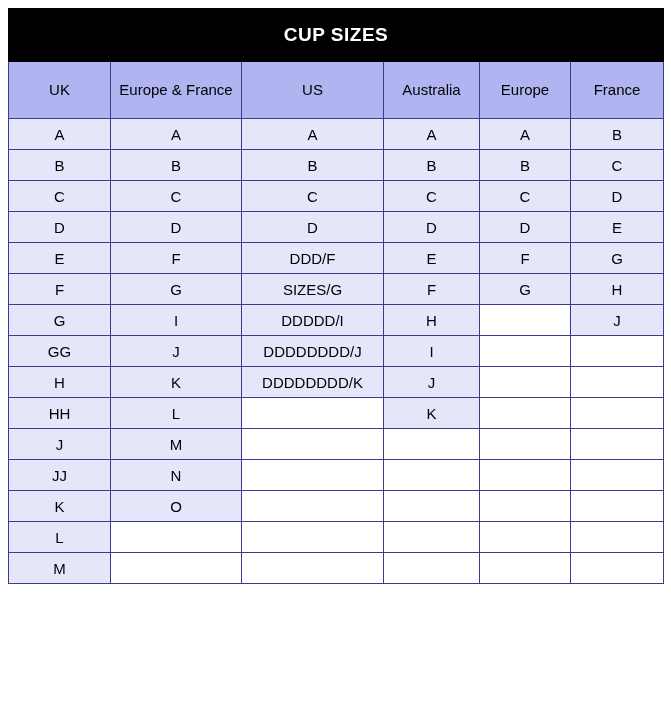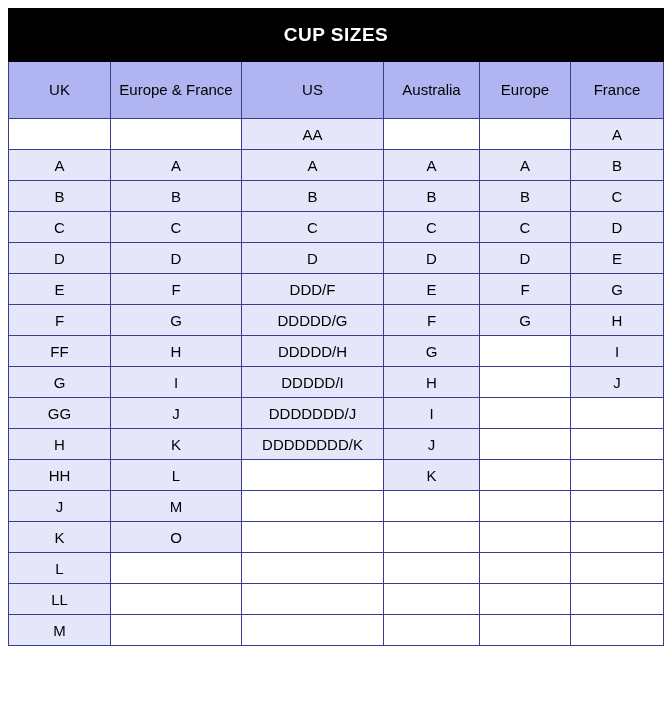--- a/index.html
+++ b/index.html
@@ -86,28 +86,20 @@
           <th class="header-cell">UK</th>
           <th class="header-cell">Europe &amp; France</th>
           <th class="header-cell">US</th>
           <th class="header-cell">Australia</th>
           <th class="header-cell">Europe</th>
           <th class="header-cell">France</th>
         </tr>
     </thead>
     <tbody>
         <tr>
-          <td class="cell-plain"></td>
-          <td class="cell-plain"></td>
-          <td class="cell-shaded">AA</td>
-          <td class="cell-plain"></td>
-          <td class="cell-plain"></td>
-          <td class="cell-shaded">A</td>
-        </tr>
-        <tr>
           <td class="cell-shaded">A</td>
           <td class="cell-shaded">A</td>
           <td class="cell-shaded">A</td>
           <td class="cell-shaded">A</td>
           <td class="cell-shaded">A</td>
           <td class="cell-shaded">B</td>
         </tr>
         <tr>
           <td class="cell-shaded">B</td>
           <td class="cell-shaded">B</td>
@@ -136,45 +128,37 @@
           <td class="cell-shaded">E</td>
           <td class="cell-shaded">F</td>
           <td class="cell-shaded">DDD/F</td>
           <td class="cell-shaded">E</td>
           <td class="cell-shaded">F</td>
           <td class="cell-shaded">G</td>
         </tr>
         <tr>
           <td class="cell-shaded">F</td>
           <td class="cell-shaded">G</td>
-          <td class="cell-shaded">DDDDD/G</td>
+          <td class="cell-shaded">SIZES/G</td>
           <td class="cell-shaded">F</td>
           <td class="cell-shaded">G</td>
           <td class="cell-shaded">H</td>
-        </tr>
-        <tr>
-          <td class="cell-shaded">FF</td>
-          <td class="cell-shaded">H</td>
-          <td class="cell-shaded">DDDDD/H</td>
-          <td class="cell-shaded">G</td>
-          <td class="cell-plain"></td>
-          <td class="cell-shaded">I</td>
         </tr>
         <tr>
           <td class="cell-shaded">G</td>
           <td class="cell-shaded">I</td>
           <td class="cell-shaded">DDDDD/I</td>
           <td class="cell-shaded">H</td>
           <td class="cell-plain"></td>
           <td class="cell-shaded">J</td>
         </tr>
         <tr>
           <td class="cell-shaded">GG</td>
           <td class="cell-shaded">J</td>
-          <td class="cell-shaded">DDDDDDD/J</td>
+          <td class="cell-shaded">DDDDDDDD/J</td>
           <td class="cell-shaded">I</td>
           <td class="cell-plain"></td>
           <td class="cell-plain"></td>
         </tr>
         <tr>
           <td class="cell-shaded">H</td>
           <td class="cell-shaded">K</td>
           <td class="cell-shaded">DDDDDDDD/K</td>
           <td class="cell-shaded">J</td>
           <td class="cell-plain"></td>
@@ -190,37 +174,37 @@
         </tr>
         <tr>
           <td class="cell-shaded">J</td>
           <td class="cell-shaded">M</td>
           <td class="cell-plain"></td>
           <td class="cell-plain"></td>
           <td class="cell-plain"></td>
           <td class="cell-plain"></td>
         </tr>
         <tr>
+          <td class="cell-shaded">JJ</td>
+          <td class="cell-shaded">N</td>
+          <td class="cell-plain"></td>
+          <td class="cell-plain"></td>
+          <td class="cell-plain"></td>
+          <td class="cell-plain"></td>
+        </tr>
+        <tr>
           <td class="cell-shaded">K</td>
           <td class="cell-shaded">O</td>
           <td class="cell-plain"></td>
           <td class="cell-plain"></td>
           <td class="cell-plain"></td>
           <td class="cell-plain"></td>
         </tr>
         <tr>
           <td class="cell-shaded">L</td>
-          <td class="cell-plain"></td>
-          <td class="cell-plain"></td>
-          <td class="cell-plain"></td>
-          <td class="cell-plain"></td>
-          <td class="cell-plain"></td>
-        </tr>
-        <tr>
-          <td class="cell-shaded">LL</td>
           <td class="cell-plain"></td>
           <td class="cell-plain"></td>
           <td class="cell-plain"></td>
           <td class="cell-plain"></td>
           <td class="cell-plain"></td>
         </tr>
         <tr>
           <td class="cell-shaded">M</td>
           <td class="cell-plain"></td>
           <td class="cell-plain"></td>

